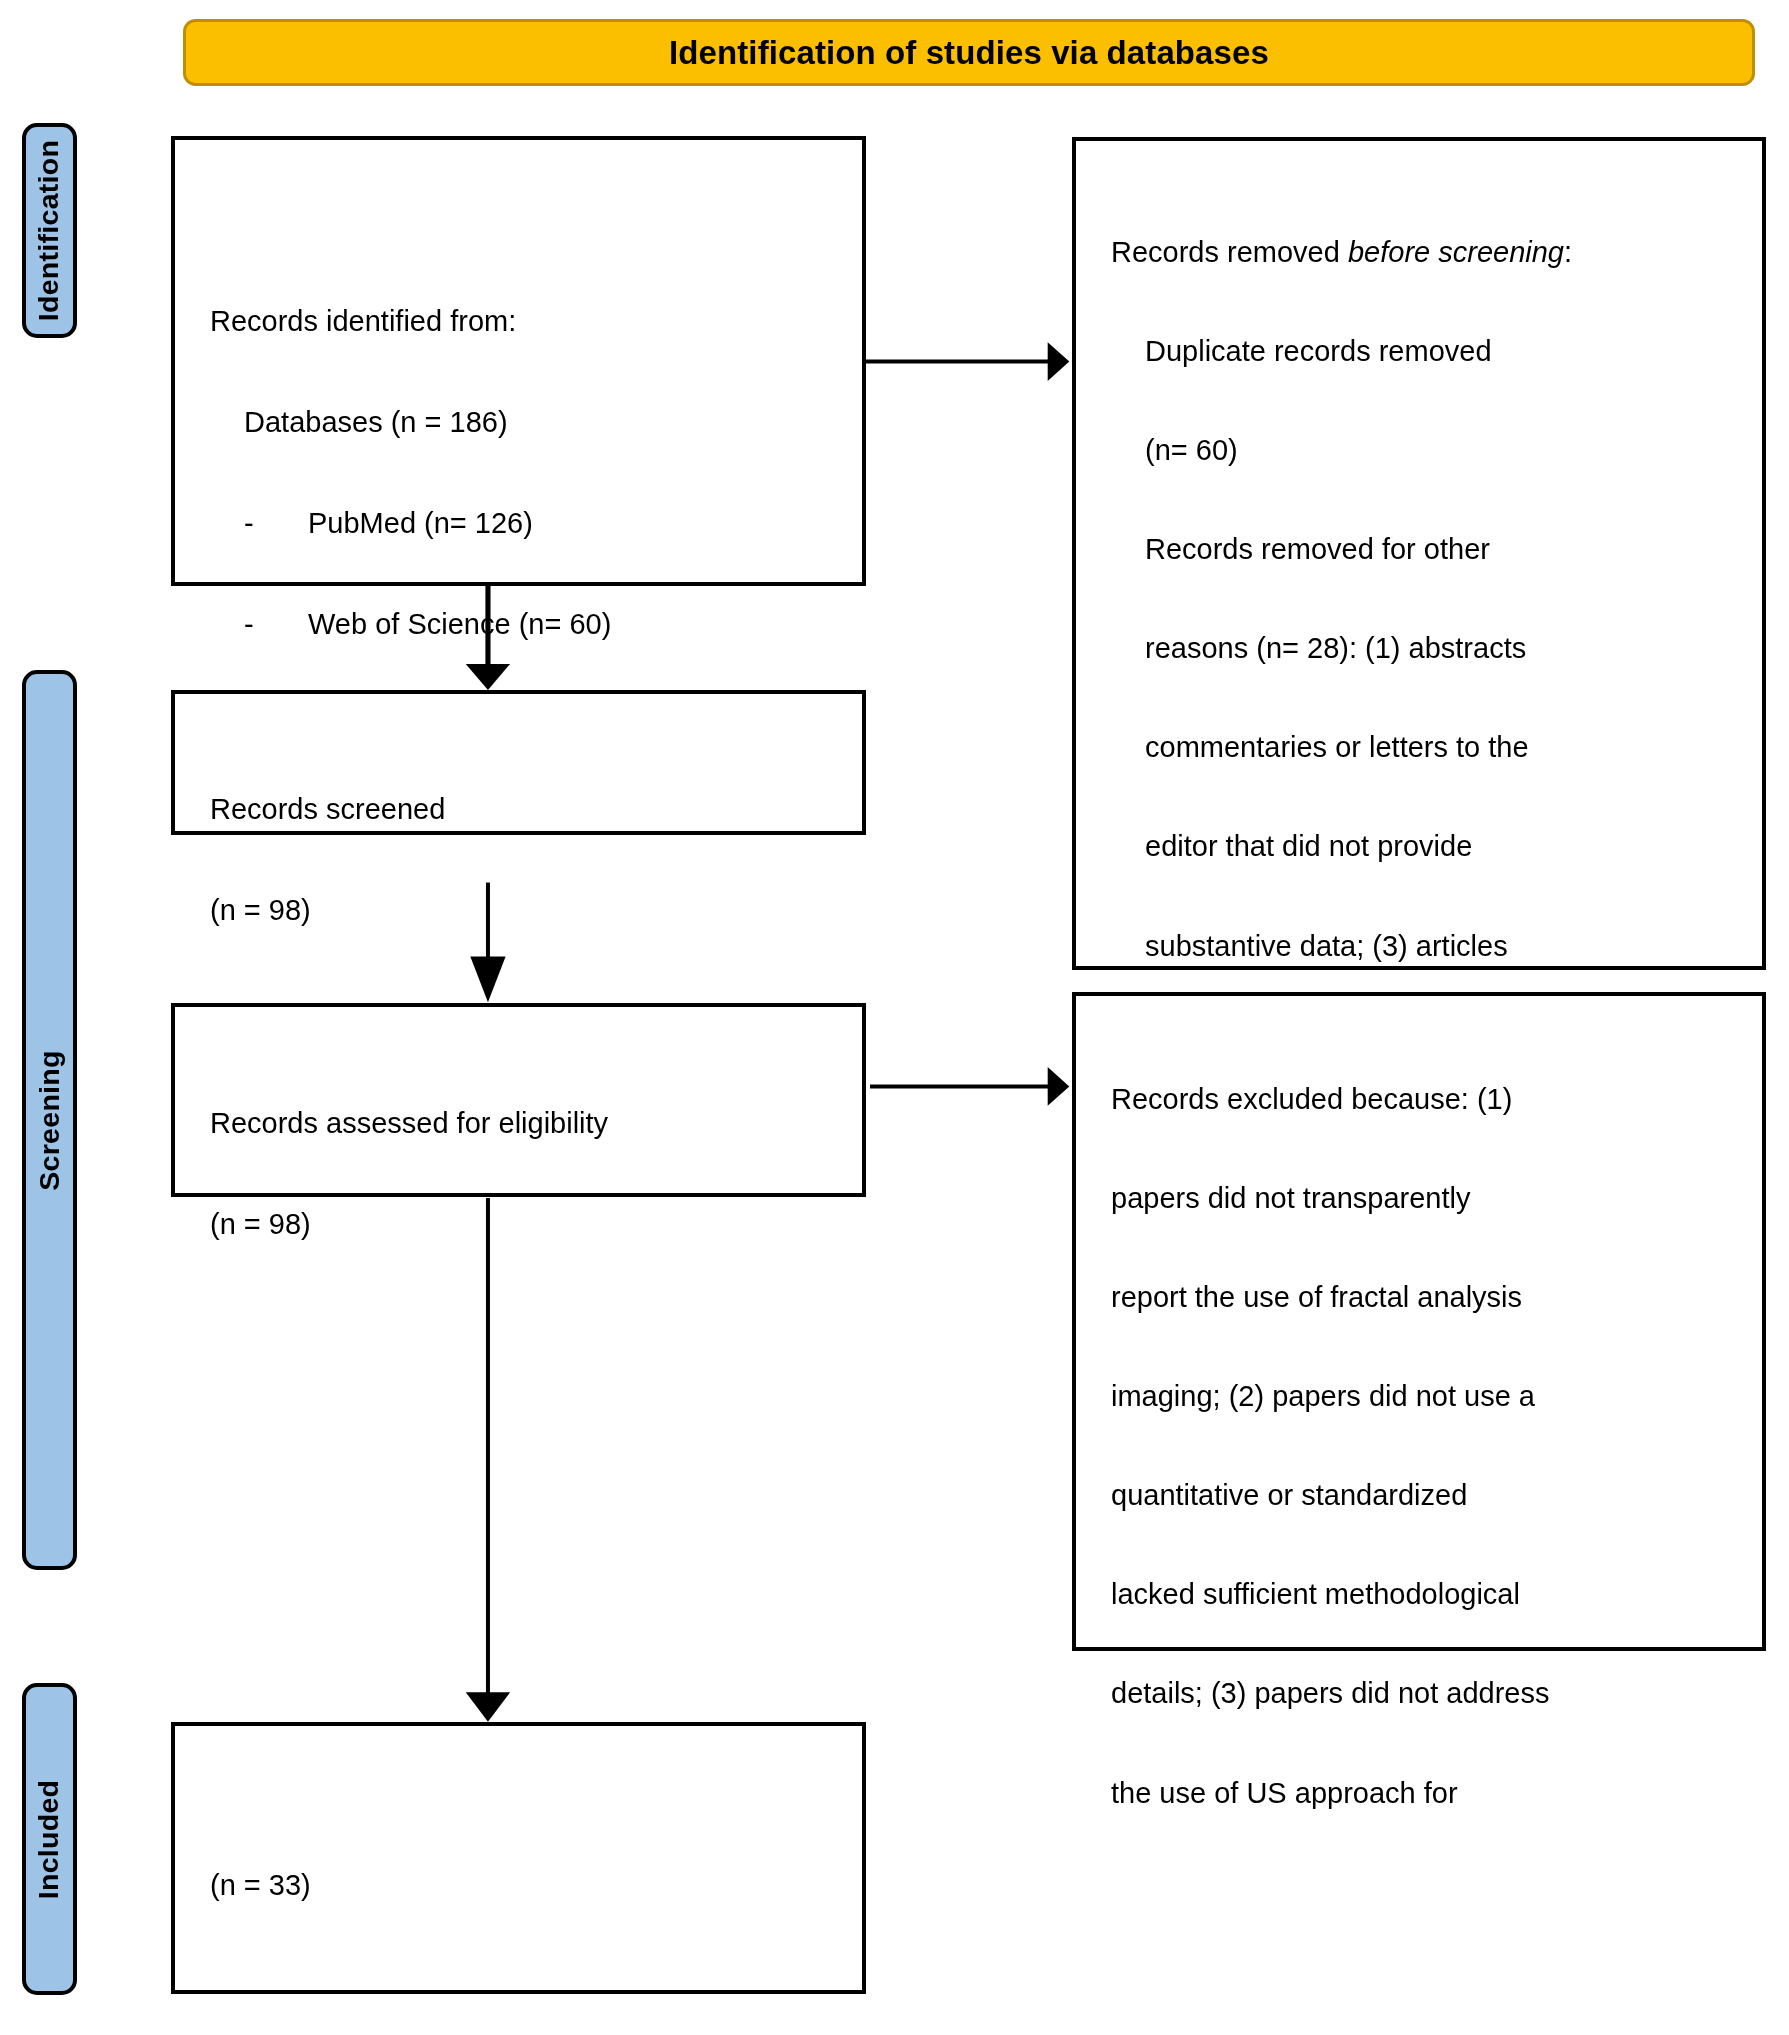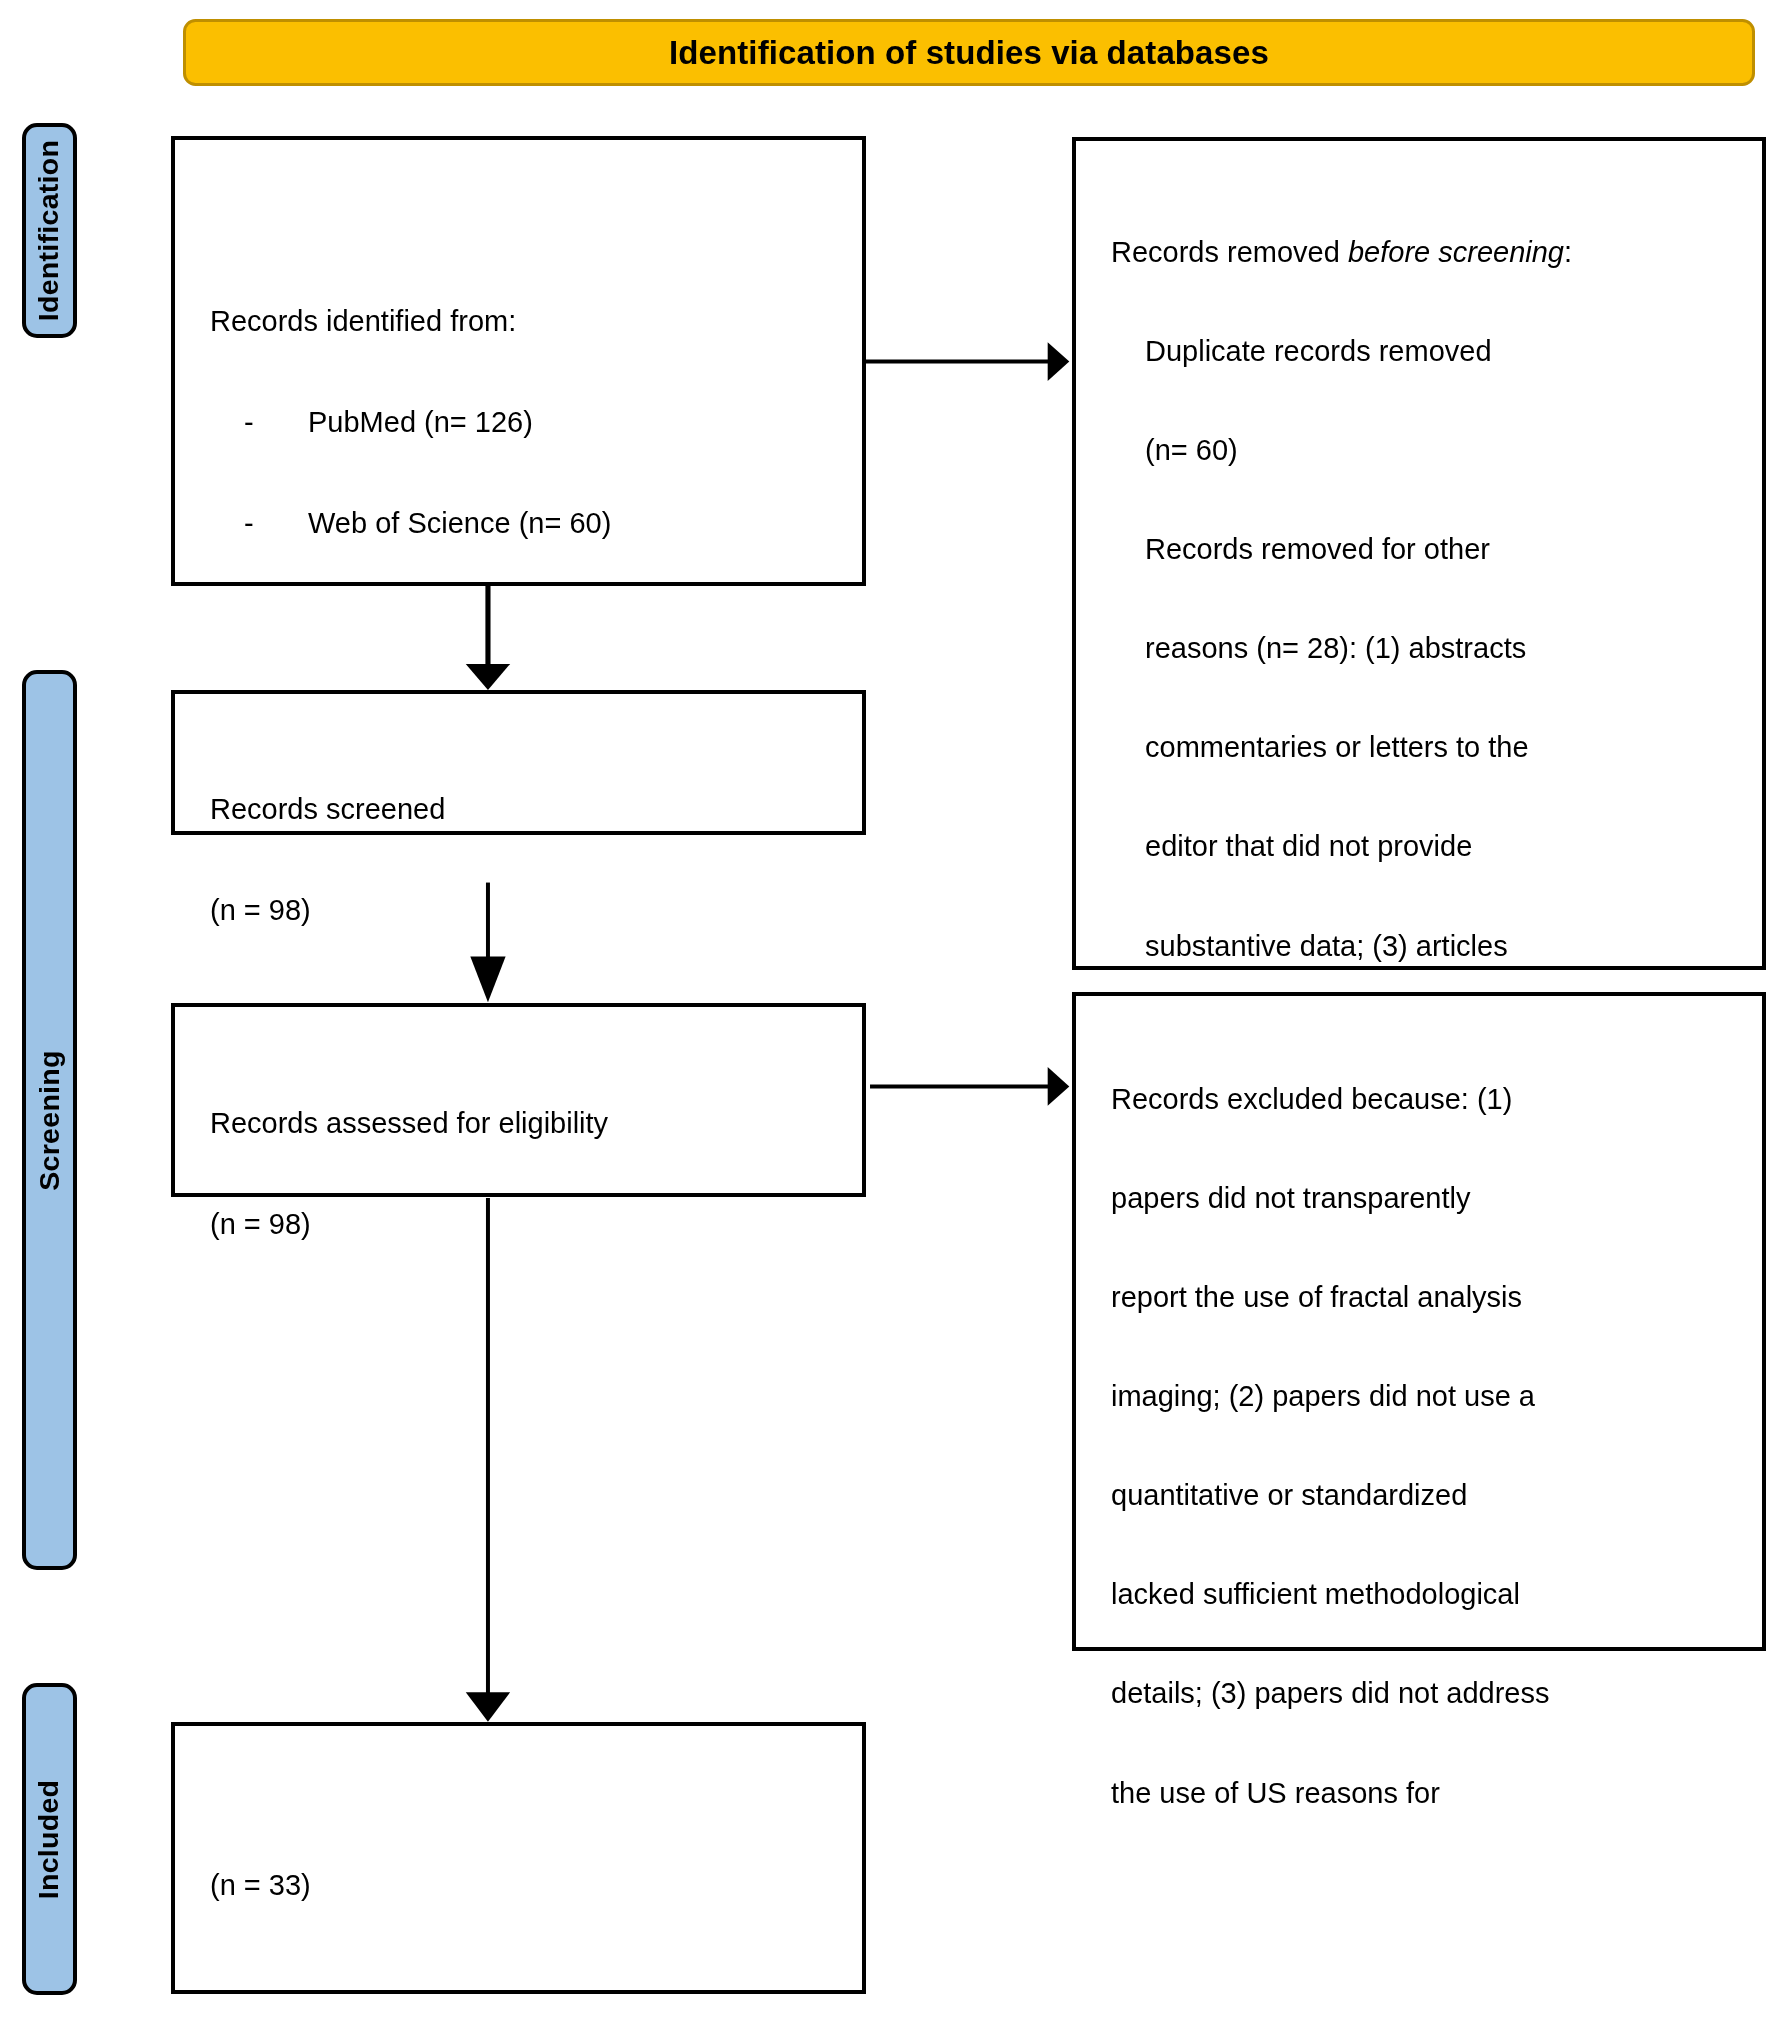--- a/index.html
+++ b/index.html
@@ -137,20 +137,21 @@
   <div class="stage" id="stage-screening">
     <span class="stage-label">Screening</span>
   </div>
   <div class="stage" id="stage-included">
     <span class="stage-label">Included</span>
   </div>
 
   <div class="box" id="box-identified">
     <div class="box-text" id="txt-identified">
       <div>Records identified from:</div>
+      <div class="indent1">Databases (n = 186)</div>
       <div class="dash-row">
         <span class="dash-mark">-</span>
         <span>PubMed (n= 126)</span>
       </div>
       <div class="dash-row">
         <span class="dash-mark">-</span>
         <span>Web of Science (n= 60)</span>
       </div>
     </div>
   </div>
@@ -190,21 +191,21 @@
 
   <div class="box" id="box-excluded">
     <div class="box-text tight" id="txt-excluded">
       <div>Records excluded because: (1)</div>
       <div>papers did not transparently</div>
       <div>report the use of fractal analysis</div>
       <div>imaging; (2) papers did not use a</div>
       <div>quantitative or standardized</div>
       <div>lacked sufficient methodological</div>
       <div>details; (3) papers did not address</div>
-      <div>the use of US reasons for</div>
+      <div>the use of US approach for</div>
       
       
       
     </div>
   </div>
 
   <div class="box" id="box-included">
     <div class="box-text" id="txt-included">
       <div>(n = 33)</div>
     </div>

